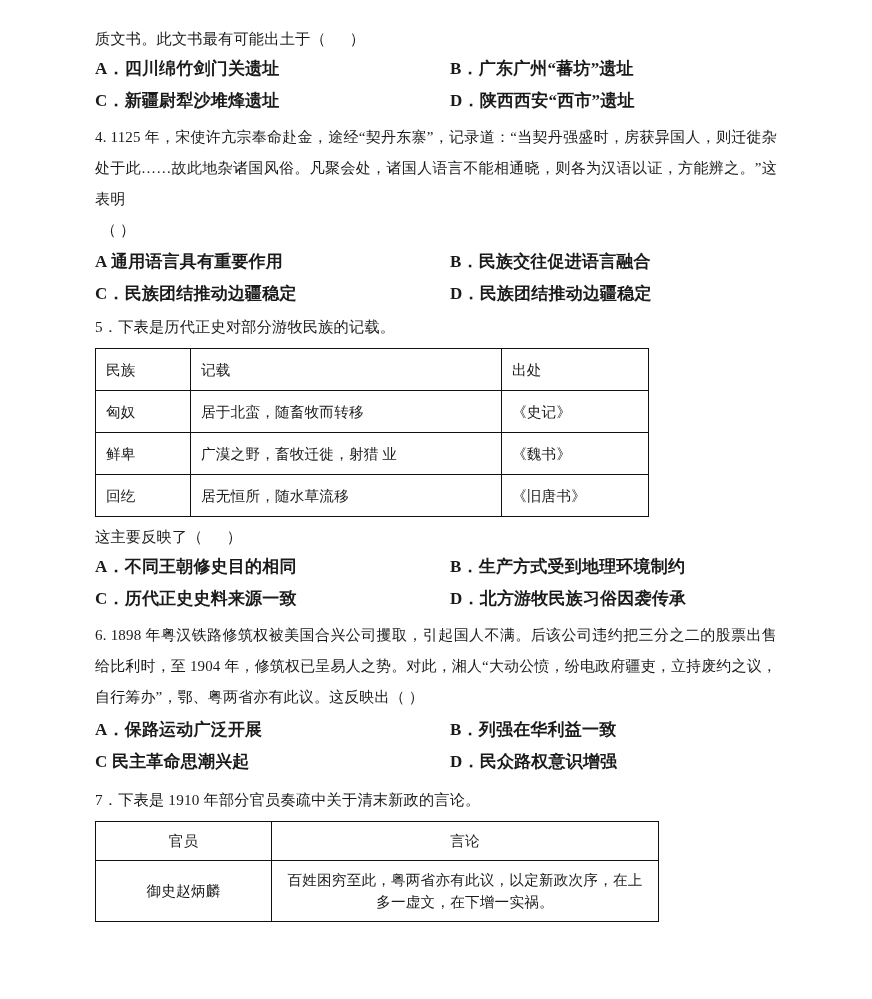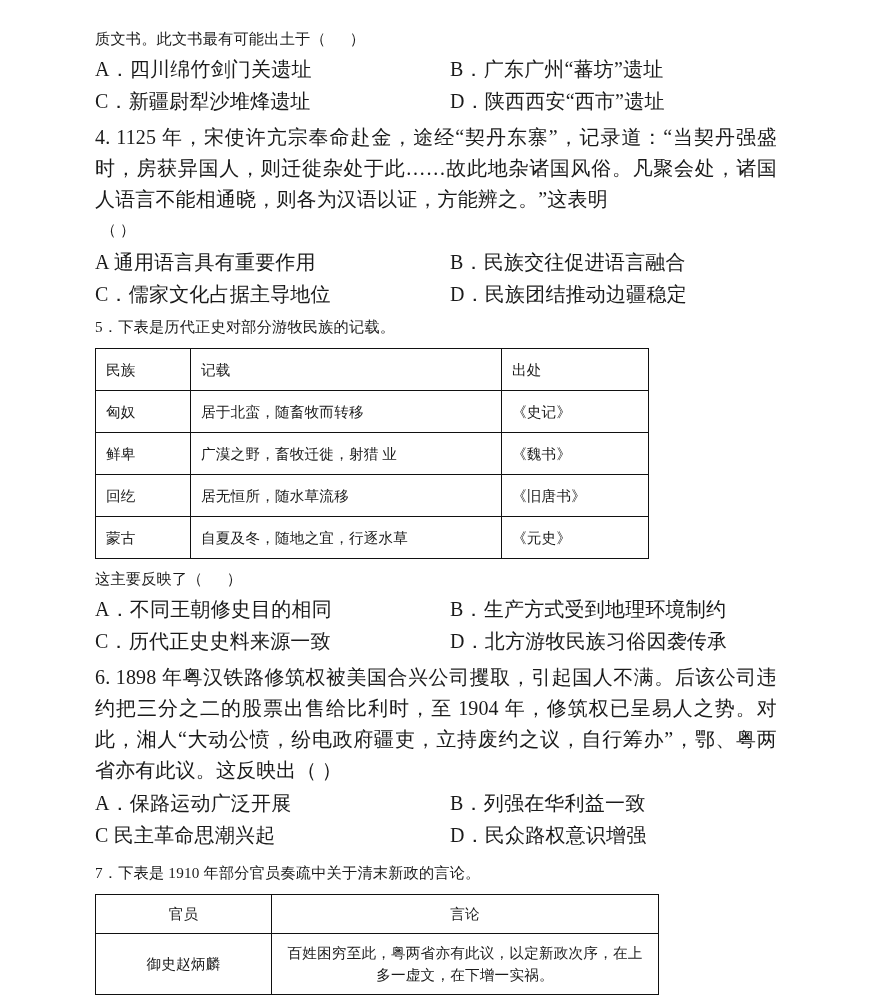--- a/index.html
+++ b/index.html
@@ -25,35 +25,36 @@
     padding: 8px 78px 0 78px;
     box-sizing: border-box;
   }
   .line {
     font-size: 15.2px;
     line-height: 27px;
     letter-spacing: 0.2px;
     white-space: pre-wrap;
   }
   .stem {
-    font-size: 20px;
+    font-size: 15px;
     line-height: 31px;
     letter-spacing: 0.15px;
     text-align: justify;
     margin-top: 2px;
   }
   .opts {
     display: flex;
     width: 100%;
     margin-top: 2px;
   }
   .opt {
-    font-size: 20px;
+    font-size: 17px;
     line-height: 30px;
     letter-spacing: 0.2px;
+    font-weight: bold;
   }
   .opt-a { width: 355px; flex: 0 0 355px; }
   .opt-b { flex: 1 1 auto; }
   .indent-paren {
     font-size: 15.2px;
     line-height: 30px;
     padding-left: 6px;
   }
   table.qtable {
     border-collapse: collapse;
@@ -101,21 +102,21 @@
     <div class="gap-sm"></div>
 
     <div class="stem">4. 1125 年，宋使许亢宗奉命赴金，途经“契丹东寨”，记录道：“当契丹强盛时，房获异国人，则迁徙杂处于此……故此地杂诸国风俗。凡聚会处，诸国人语言不能相通晓，则各为汉语以证，方能辨之。”这表明</div>
     <div class="indent-paren">（      ）</div>
 
     <div class="opts">
       <div class="opt opt-a">A  通用语言具有重要作用</div>
       <div class="opt opt-b">B．民族交往促进语言融合</div>
     </div>
     <div class="opts">
-      <div class="opt opt-a">C．儒家文化占据主导地位</div>
+      <div class="opt opt-a">C．民族团结推动边疆稳定</div>
       <div class="opt opt-b">D．民族团结推动边疆稳定</div>
     </div>
 
     <div class="gap-sm"></div>
 
     <div class="line">5．下表是历代正史对部分游牧民族的记载。</div>
 
     <table class="qtable t5">
       <tbody>
         <tr>
@@ -130,25 +131,20 @@
         </tr>
         <tr>
           <td class="c1">鲜卑</td>
           <td class="c2">广漠之野，畜牧迁徙，射猎   业</td>
           <td class="c3">《魏书》</td>
         </tr>
         <tr>
           <td class="c1">回纥</td>
           <td class="c2">居无恒所，随水草流移</td>
           <td class="c3">《旧唐书》</td>
-        </tr>
-        <tr>
-          <td class="c1">蒙古</td>
-          <td class="c2">自夏及冬，随地之宜，行逐水草</td>
-          <td class="c3">《元史》</td>
         </tr>
       </tbody>
     </table>
 
     <div class="line">这主要反映了（      ）</div>
 
     <div class="opts">
       <div class="opt opt-a">A．不同王朝修史目的相同</div>
       <div class="opt opt-b">B．生产方式受到地理环境制约</div>
     </div>

